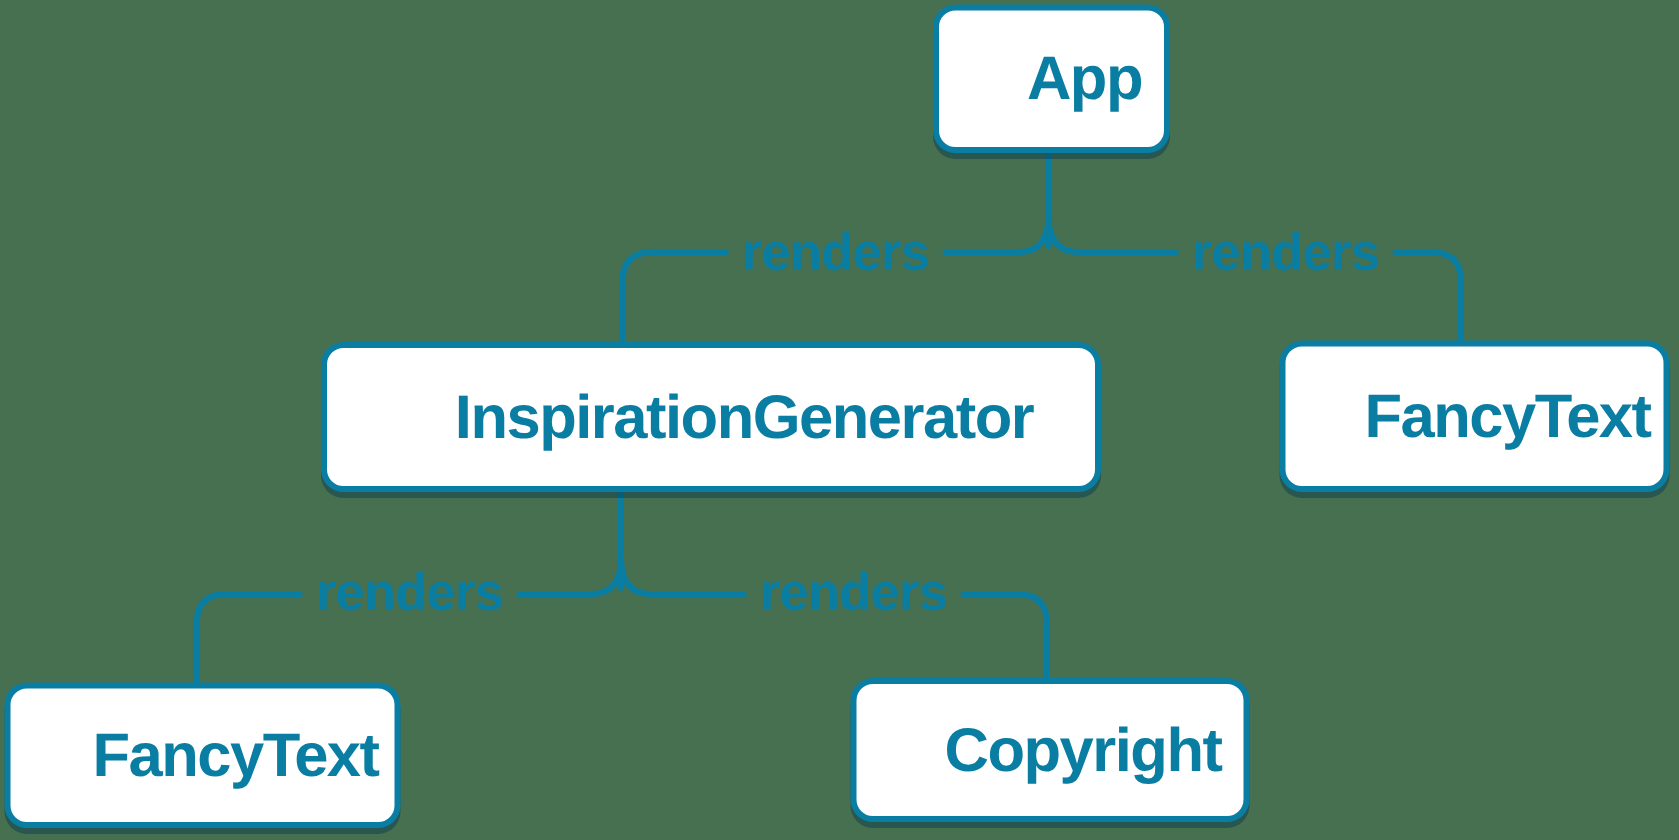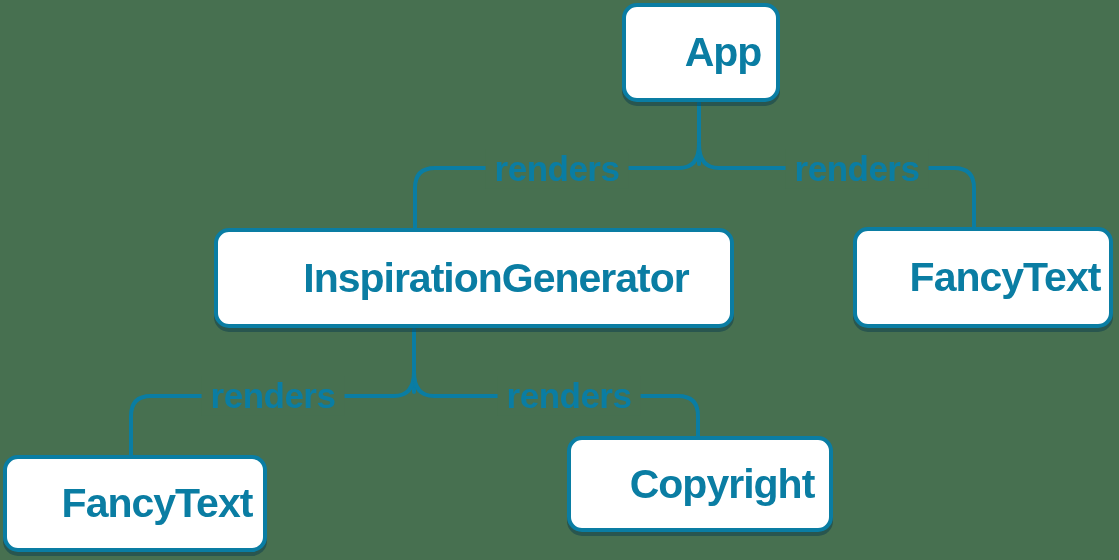--- a/index.html
+++ b/index.html
@@ -44,21 +44,21 @@
     font-weight:bold;
     letter-spacing:-1px;
     box-shadow:0 4px 0 var(--shadow);
     white-space:nowrap;
     padding-left:44px;
   }
   .node-app{left:622px;top:3px;width:158px;height:99px;}
   .node-inspiration-generator{left:198px;top:228px;width:520px;height:100px;margin-left:16px;}
   .node-fancy-text-right{left:853px;top:227px;width:260px;height:101px;}
   .node-fancy-text-left{left:3px;top:455px;width:264px;height:97px;}
-  .node-copyright{left:567px;top:436px;width:266px;height:96px;}
+  .node-copyright{left:567px;top:452px;width:266px;height:96px;}
   .edge-label{
     position:absolute;
     transform:translate(-50%,-50%);
     background:var(--bg);
     color:var(--accent);
     font-size:35px;
     font-weight:bold;
     letter-spacing:-0.5px;
     padding:0 9px;
     line-height:1.1;

